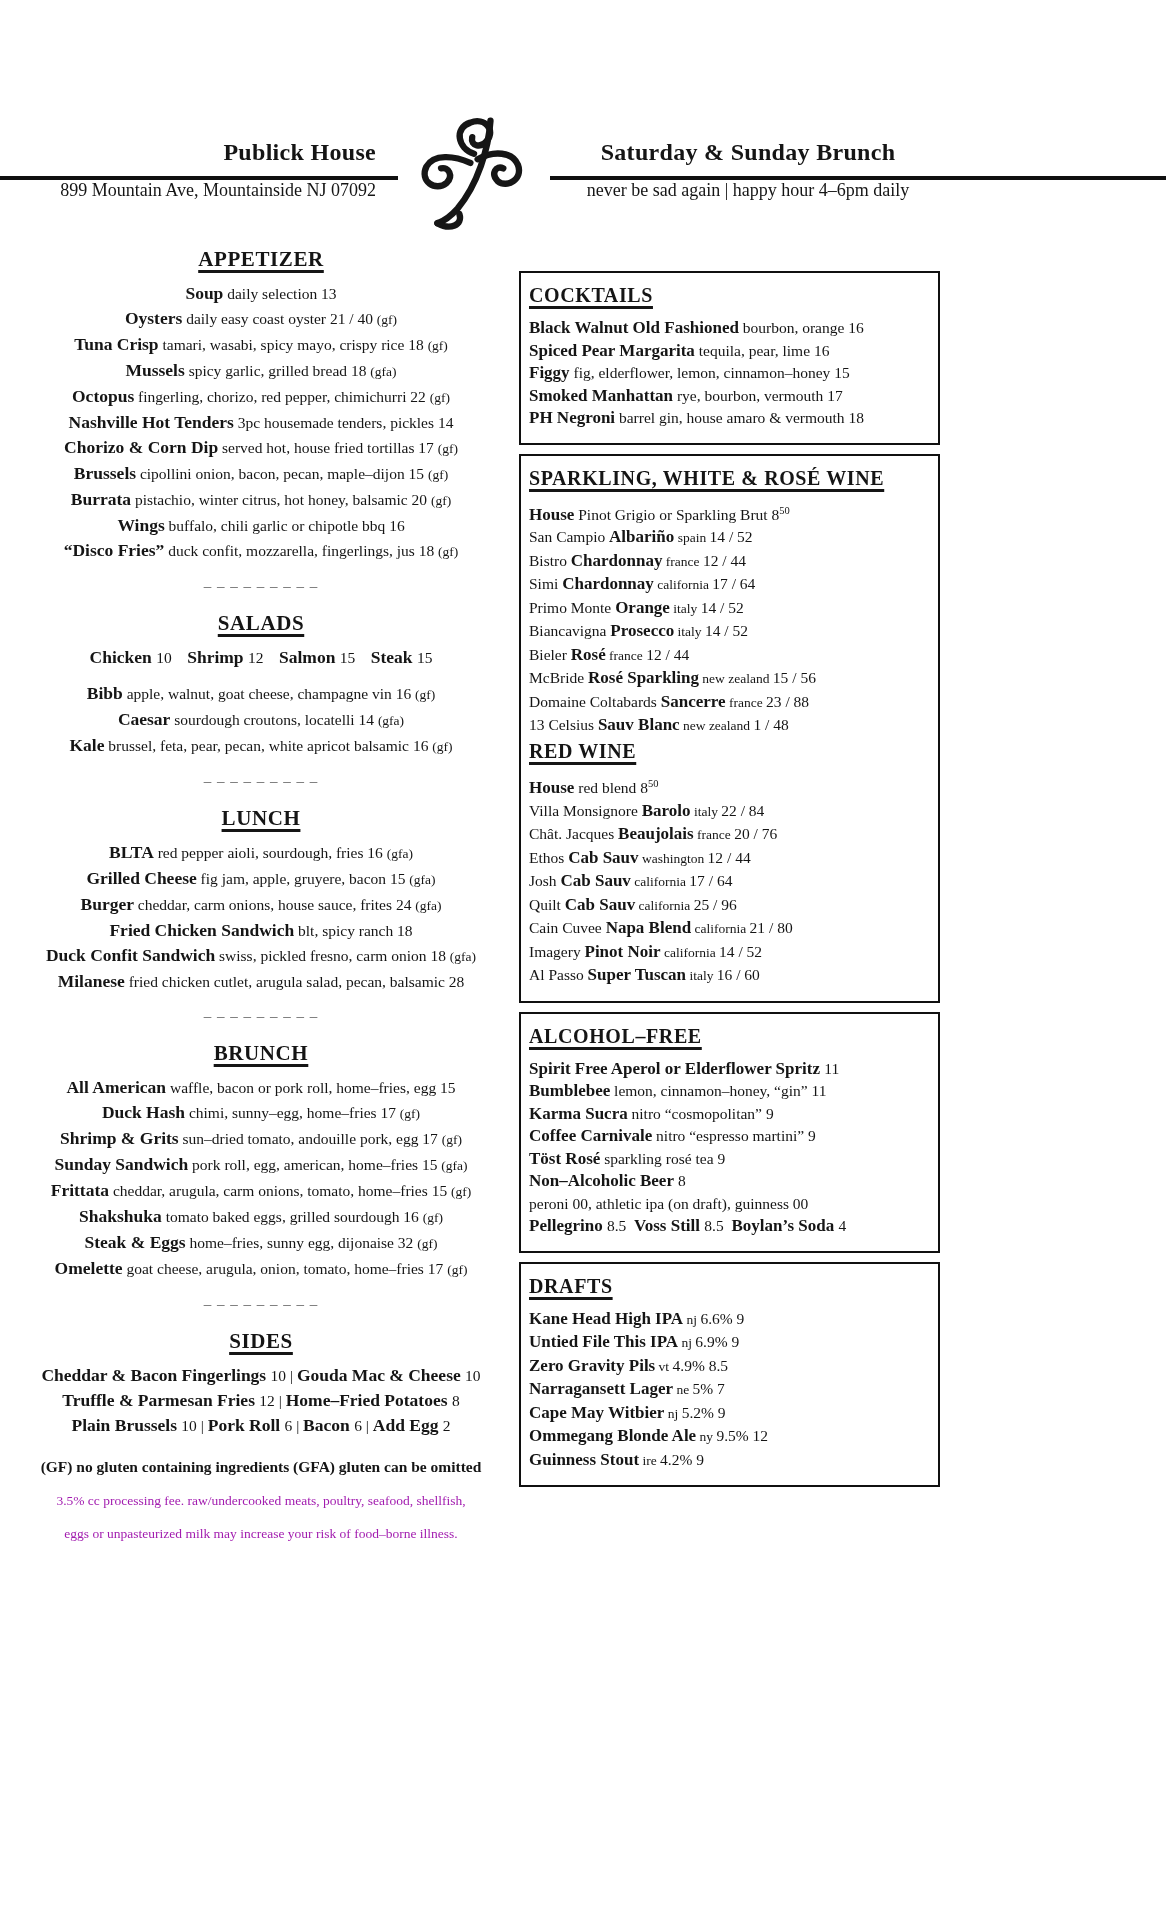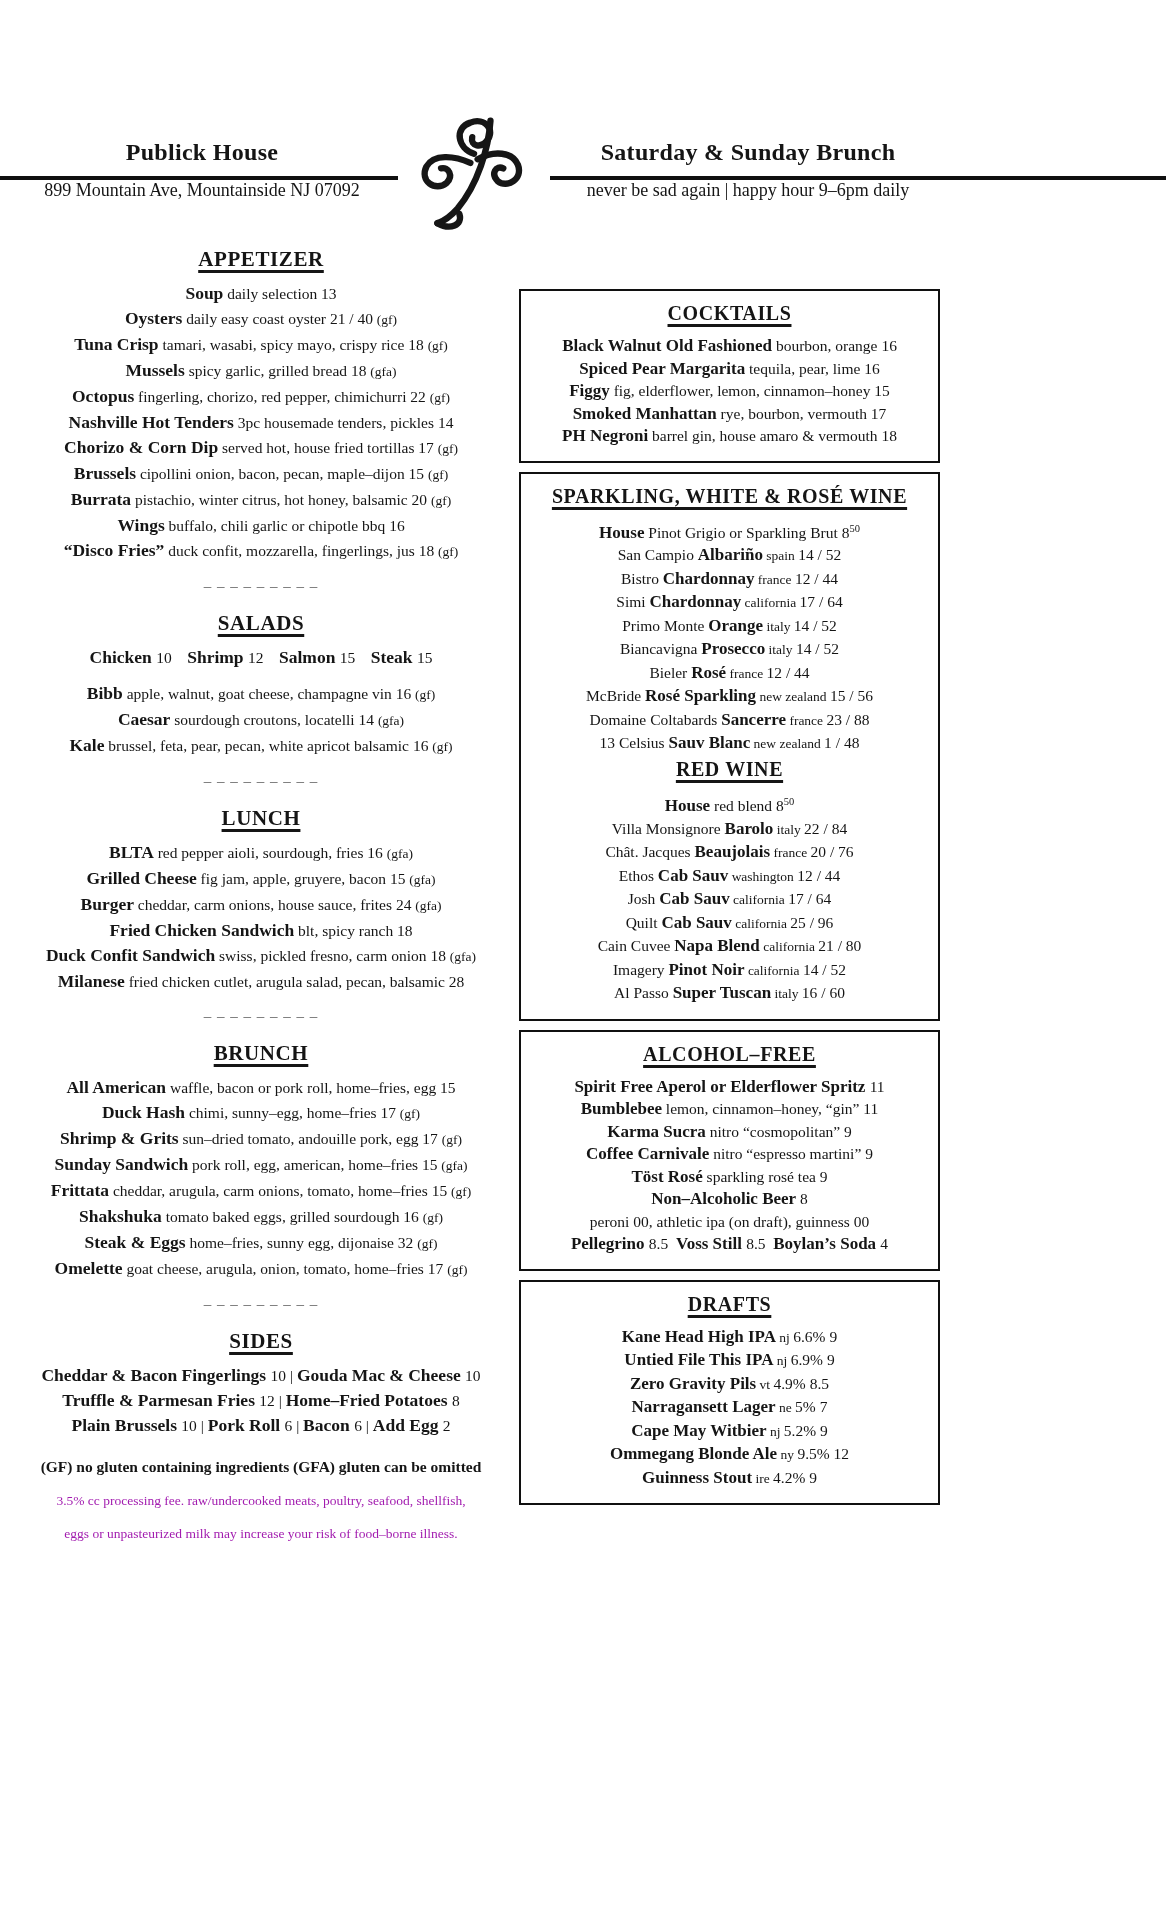--- a/index.html
+++ b/index.html
@@ -8,34 +8,34 @@
     position: relative;
     width: 1166px;
     height: 1920px;
     background: #ffffff;
     color: #151515;
     font-family: "Liberation Serif", "DejaVu Serif", serif;
     overflow: hidden;
   }
 
   
-  .h-left  { position: absolute; left: 28px;  top: 138px; width: 348px; text-align: center; }
+  .h-left  { position: absolute; left: 28px;  top: 138px; width: 348px; text-align: right; }
   .h-right { position: absolute; left: 552px; top: 138px; width: 392px; text-align: center; }
   .h-title { font-size: 24px; font-weight: bold; letter-spacing: 0.3px; line-height: 28px; }
   .h-sub   { font-size: 18px; margin-top: 14px; line-height: 20px; }
   .rule    { position: absolute; left: 0; top: 176px; width: 1166px; height: 3.5px; background: #101010; }
   .logo-wrap {
     position: absolute; left: 398px; top: 102px; width: 152px; height: 140px;
     background: #ffffff; display: flex; align-items: center; justify-content: center; z-index: 2;
   }
   .logo-wrap svg { width: 128px; height: 124px; }
 
   
   .col-left  { position: absolute; left: 8px;   top: 246px; width: 506px; text-align: center; }
-  .col-right { position: absolute; left: 519px; top: 289px; width: 421px; text-align: center; }
+  .col-right { position: absolute; left: 519px; top: 271px; width: 421px; }
 
   
   .sec-title {
     font-size: 21px; font-weight: bold; letter-spacing: 0.6px; margin: 0 0 9px 0;
     text-decoration: underline; text-decoration-thickness: 2.5px; text-underline-offset: 4px;
     line-height: 26px;
   }
   .right-sec .sec-title { font-size: 20px; }
   .line { margin: 0; }
   .left-sec  .line { line-height: 25px; }
@@ -65,21 +65,21 @@
 
 <div class="page">
 
   <header>
     <div class="h-left">
       <div class="h-title">Publick House</div>
       <div class="h-sub">899 Mountain Ave, Mountainside NJ 07092</div>
     </div>
     <div class="h-right">
       <div class="h-title">Saturday &amp; Sunday Brunch</div>
-      <div class="h-sub">never be sad again | happy hour 9–6pm daily</div>
+      <div class="h-sub">never be sad again | happy hour 4–6pm daily</div>
     </div>
     <div class="rule"></div>
     <div class="logo-wrap">
       <svg viewBox="0 0 140 132" aria-hidden="true">
         <g stroke="#161616" fill="none" stroke-width="7" stroke-linecap="round">
           <path d="M70 46 C 52 40, 48 18, 66 12 C 82 6, 94 20, 84 32 C 78 40, 66 38, 68 28"></path>
           <path d="M66 56 C 48 48, 26 46, 18 60 C 10 76, 28 88, 40 78 C 48 70, 42 60, 34 62"></path>
           <path d="M74 52 C 92 42, 112 44, 118 58 C 124 74, 106 84, 96 76 C 88 68, 94 58, 102 62"></path>
           <path d="M88 10 C 86 40, 74 80, 52 106 C 44 115, 36 120, 30 122"></path>
           <path d="M30 122 C 44 130, 58 124, 54 112"></path>

